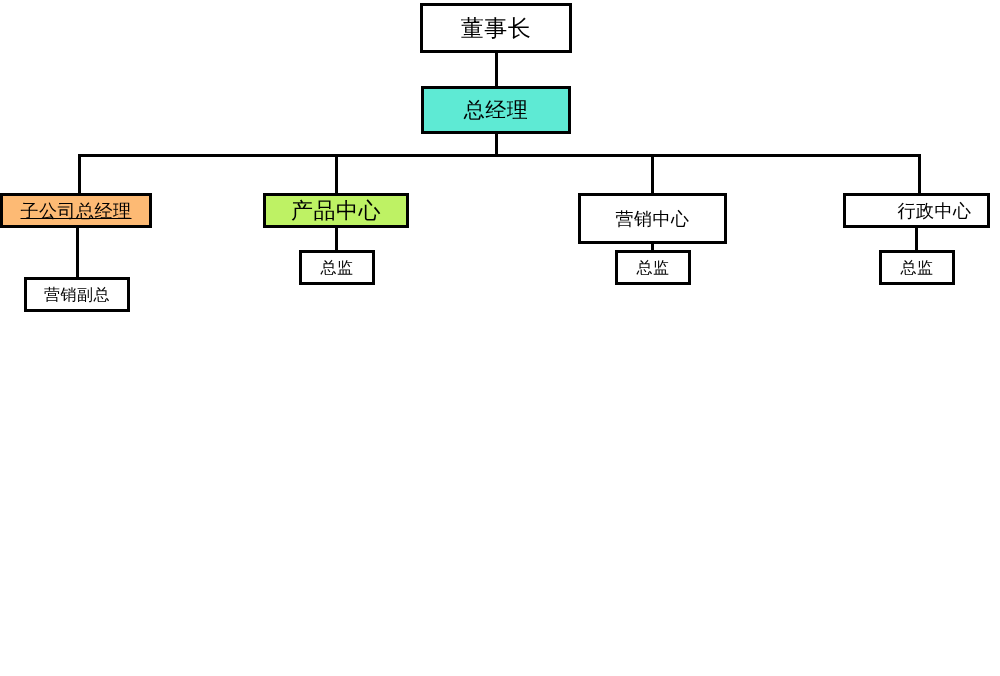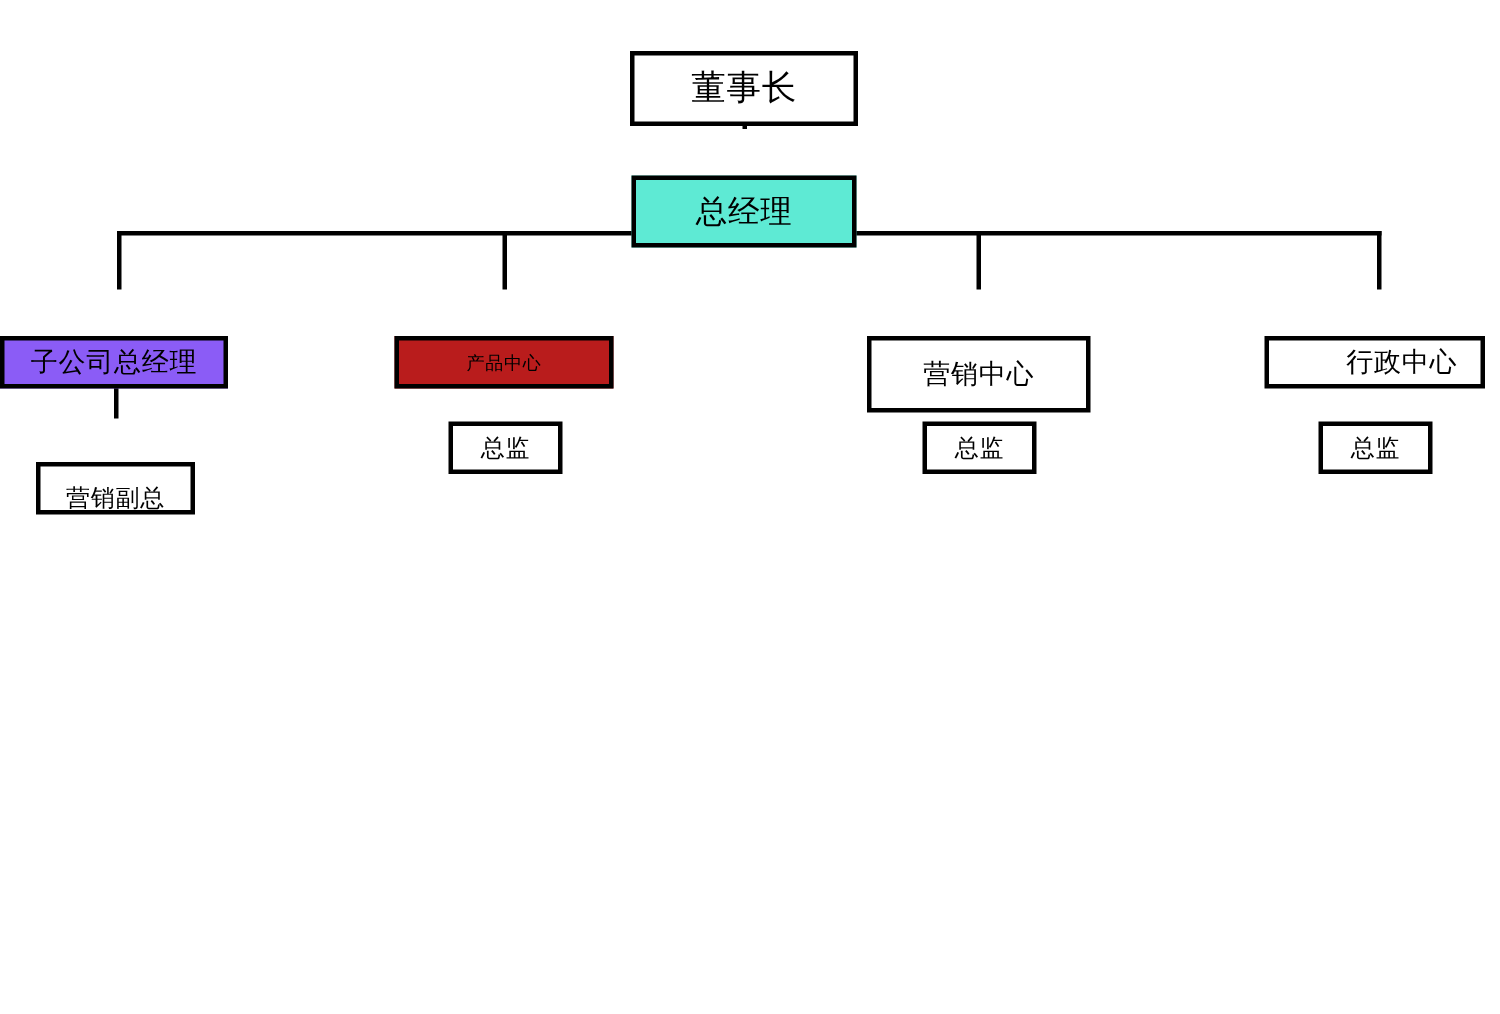--- a/index.html
+++ b/index.html
@@ -30,21 +30,20 @@
     border: 3px solid #000000;
     display: flex;
     align-items: center;
     justify-content: center;
     text-align: center;
     line-height: 1;
     white-space: nowrap;
     letter-spacing: 0.5px;
     color: #000000;
     z-index: 2;
-    margin-top: 31px;
   }
   .node .node-label {
     display: block;
   }
   .connector {
     position: absolute;
     background: #000000;
     z-index: 1;
   }
   .conn-v { width: 3px; }
@@ -64,33 +63,33 @@
     <div class="connector conn-v" style="left: 76px; top: 228px; height: 51px; background: rgb(0, 0, 0);"></div>
     <div class="connector conn-v" style="left: 335px; top: 228px; height: 24px; background: rgb(0, 0, 0);"></div>
     <div class="connector conn-v" style="left: 651px; top: 228px; height: 24px; background: rgb(0, 0, 0);"></div>
     <div class="connector conn-v" style="left: 915px; top: 228px; height: 24px; background: rgb(0, 0, 0);"></div>
     <div class="node" style="left: 420px; top: 3px; width: 152px; height: 50px; font-size: 23px; background: rgb(255, 255, 255); border-color: rgb(0, 0, 0);">
       <span class="node-label">董事长</span>
     </div>
     <div class="node" style="left: 421px; top: 86px; width: 150px; height: 48px; font-size: 21px; background: #5eead4; border-color: rgb(0, 0, 0);">
       <span class="node-label">总经理</span>
     </div>
-    <div class="node" style="left: 0px; top: 193px; width: 152px; height: 35px; font-size: 18px; background: #8b5cf6; border-color: rgb(0, 0, 0);">
+    <div class="node" style="left: 0px; top: 193px; width: 152px; height: 35px; font-size: 18px; background: #fdba74; border-color: rgb(0, 0, 0); text-decoration: underline;">
       <span class="node-label">子公司总经理</span>
     </div>
-    <div class="node" style="left: 263px; top: 193px; width: 146px; height: 35px; font-size: 12px; background: #b91c1c; border-color: rgb(0, 0, 0);">
+    <div class="node" style="left: 263px; top: 193px; width: 146px; height: 35px; font-size: 22px; background: #bef264; border-color: rgb(0, 0, 0);">
       <span class="node-label">产品中心</span>
     </div>
     <div class="node" style="left: 578px; top: 193px; width: 149px; height: 51px; font-size: 18px; background: rgb(255, 255, 255); border-color: rgb(0, 0, 0);">
       <span class="node-label">营销中心</span>
     </div>
     <div class="node" style="left: 843px; top: 193px; width: 147px; height: 35px; font-size: 18px; background: rgb(255, 255, 255); border-color: rgb(0, 0, 0); padding-left: 36px;">
       <span class="node-label">行政中心</span>
     </div>
-    <div class="node" style="left: 24px; top: 277px; width: 106px; height: 35px; font-size: 16px; background: rgb(255, 255, 255); border-color: rgb(0, 0, 0); align-items: flex-end;">
+    <div class="node" style="left: 24px; top: 277px; width: 106px; height: 35px; font-size: 16px; background: rgb(255, 255, 255); border-color: rgb(0, 0, 0);">
       <span class="node-label">营销副总</span>
     </div>
     <div class="node" style="left: 299px; top: 250px; width: 76px; height: 35px; font-size: 16px; background: rgb(255, 255, 255); border-color: rgb(0, 0, 0);">
       <span class="node-label">总监</span>
     </div>
     <div class="node" style="left: 615px; top: 250px; width: 76px; height: 35px; font-size: 16px; background: rgb(255, 255, 255); border-color: rgb(0, 0, 0);">
       <span class="node-label">总监</span>
     </div>
     <div class="node" style="left: 879px; top: 250px; width: 76px; height: 35px; font-size: 16px; background: rgb(255, 255, 255); border-color: rgb(0, 0, 0);">
       <span class="node-label">总监</span>

